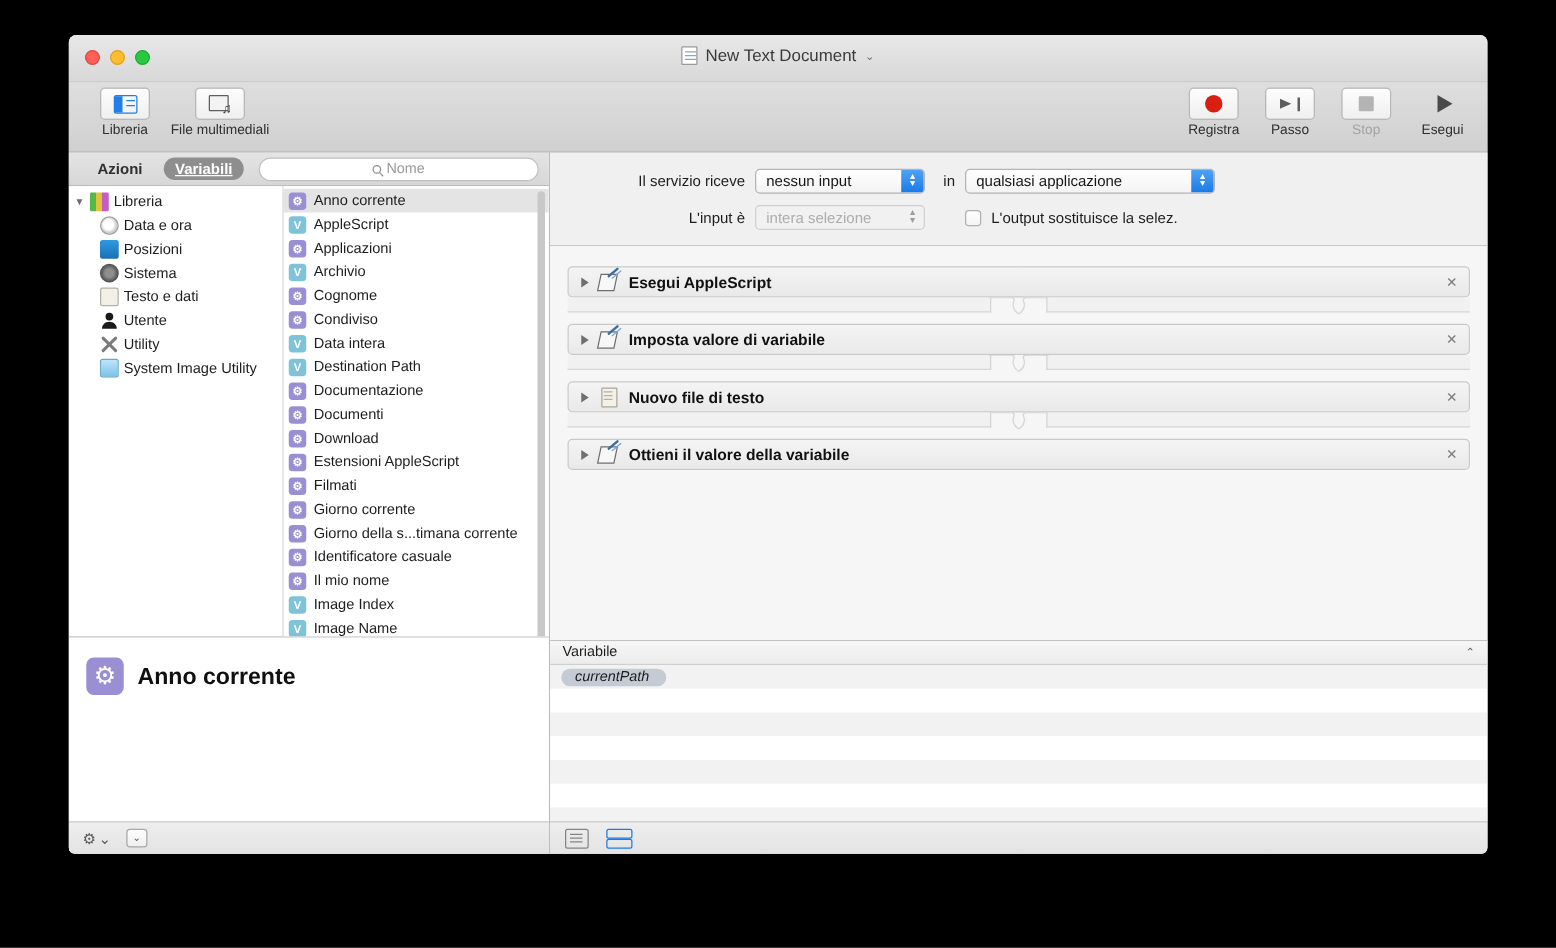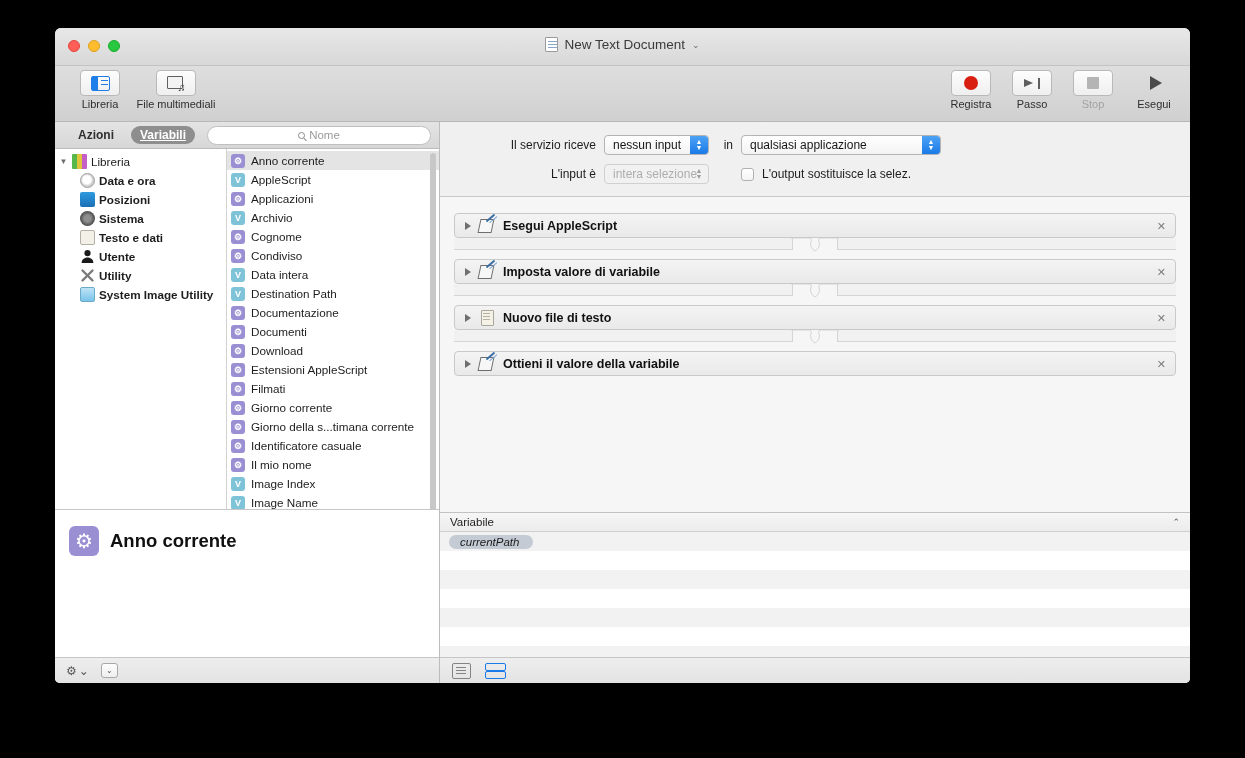--- a/index.html
+++ b/index.html
@@ -128,21 +128,21 @@
     position: relative; display: inline-block;
   }
   .mag::after { content:""; position:absolute; right:-3px; bottom:-2.5px; width:4px; height:1.3px; background:#8c8c8c; transform:rotate(45deg); }
   .searchph { font-size: 11.5px; color: #9b9b9b; }
 
   .lists { flex: 1 1 auto; display: flex; min-height: 0; }
   .treecol {
     width: 172px; flex: 0 0 172px; background: #fff;
     border-right: 1px solid #d2d2d2; overflow: hidden; padding-top: 3px;
   }
-  .trow { display: flex; align-items: center; height: 19px; padding-left: 6px; gap: 4px; font-size: 11.7px; color: #1d1d1d; font-weight: bold; }
+  .trow { display: flex; align-items: center; height: 19px; padding-left: 6px; gap: 4px; font-size: 11.7px; color: #1d1d1d; }
   .trow.root { padding-left: 4px; font-weight: 400; }
   .disc { width: 9px; font-size: 8px; color: #6d6d6d; text-align: center; }
   .ticon { width: 15px; height: 15px; flex: 0 0 15px; border-radius: 2px; position: relative; }
   .i-library { background: linear-gradient(90deg,#56b84b 0 33%,#e0c43a 33% 66%,#c45ec4 66% 100%); border-radius:1px; }
   .i-clock   { background: radial-gradient(circle at 45% 45%, #fff 40%, #cfcfcf 60%); border:1px solid #9e9e9e; border-radius:50%; }
   .i-finder  { background: linear-gradient(to bottom,#2f9ae0,#1a6fb5); }
   .i-system  { background: radial-gradient(circle at 50% 50%, #8e8e8e 30%, #4a4a4a 70%); border-radius:50%; }
   .i-text    { background: #f3f0e8; border:1px solid #b3b0a6; }
   .i-user    { background: transparent; }
   .i-utility { background: transparent; }
@@ -196,21 +196,21 @@
   }
   .svcrow { display: flex; align-items: center; gap: 8px; margin-bottom: 9px; }
   .svcrow:last-child { margin-bottom: 0; }
   .svclabel { font-size: 12px; color: #1d1d1d; text-align: right; }
   .popup {
     height: 20px; border: 1px solid #b4b4b4; border-radius: 4px;
     background: linear-gradient(to bottom,#ffffff,#f3f3f3);
     display: flex; align-items: center; padding: 0 0 0 8px;
     font-size: 12px; color: #161616; position: relative; overflow: hidden;
   }
-  .popup.w130 { width: 105px; }
+  .popup.w130 { width: 136px; }
   .popup.w200 { width: 200px; }
   .popup.disabled { background: #f1f1f1; color: #adadad; border-color: #d0d0d0; }
   .arrowbox {
     position: absolute; right: 0; top: 0; bottom: 0; width: 18px;
     background: linear-gradient(to bottom,#4da2f5,#1a7ae8);
     display: flex; flex-direction: column; align-items: center; justify-content: center;
     color: #fff; font-size: 7px; line-height: 6px;
   }
   .arrowbox.gray { background: transparent; color: #9d9d9d; }
   .chk {

